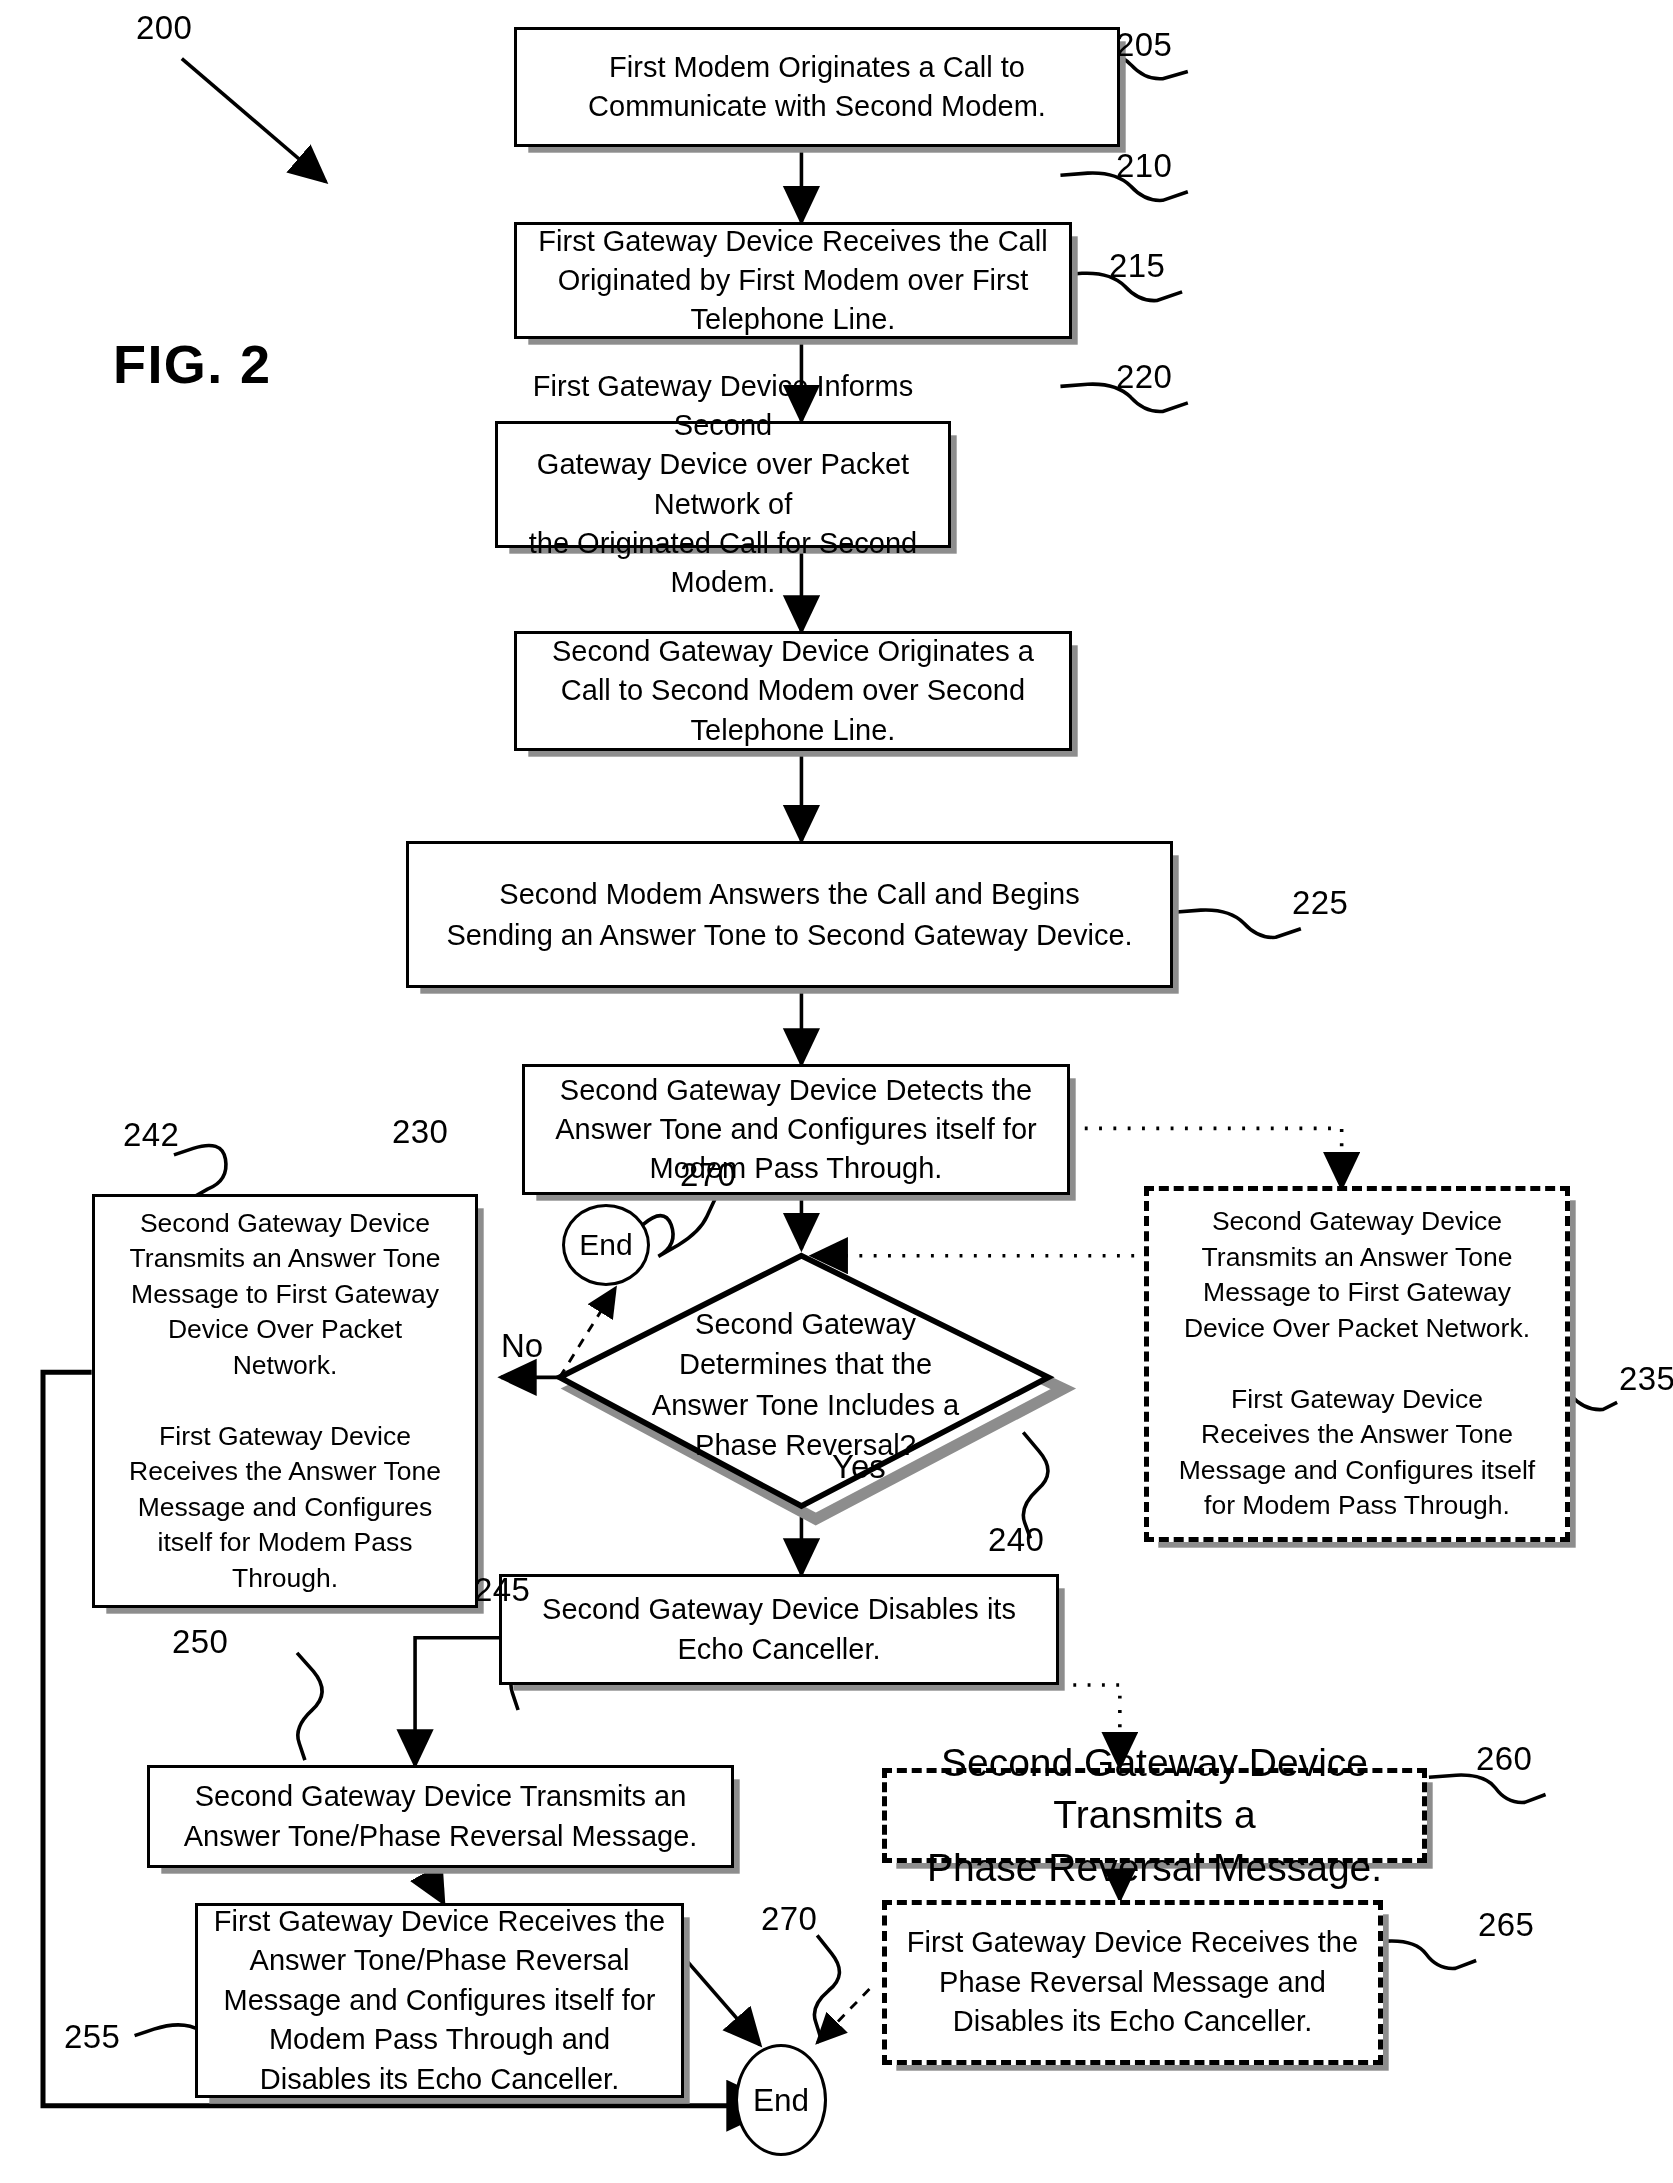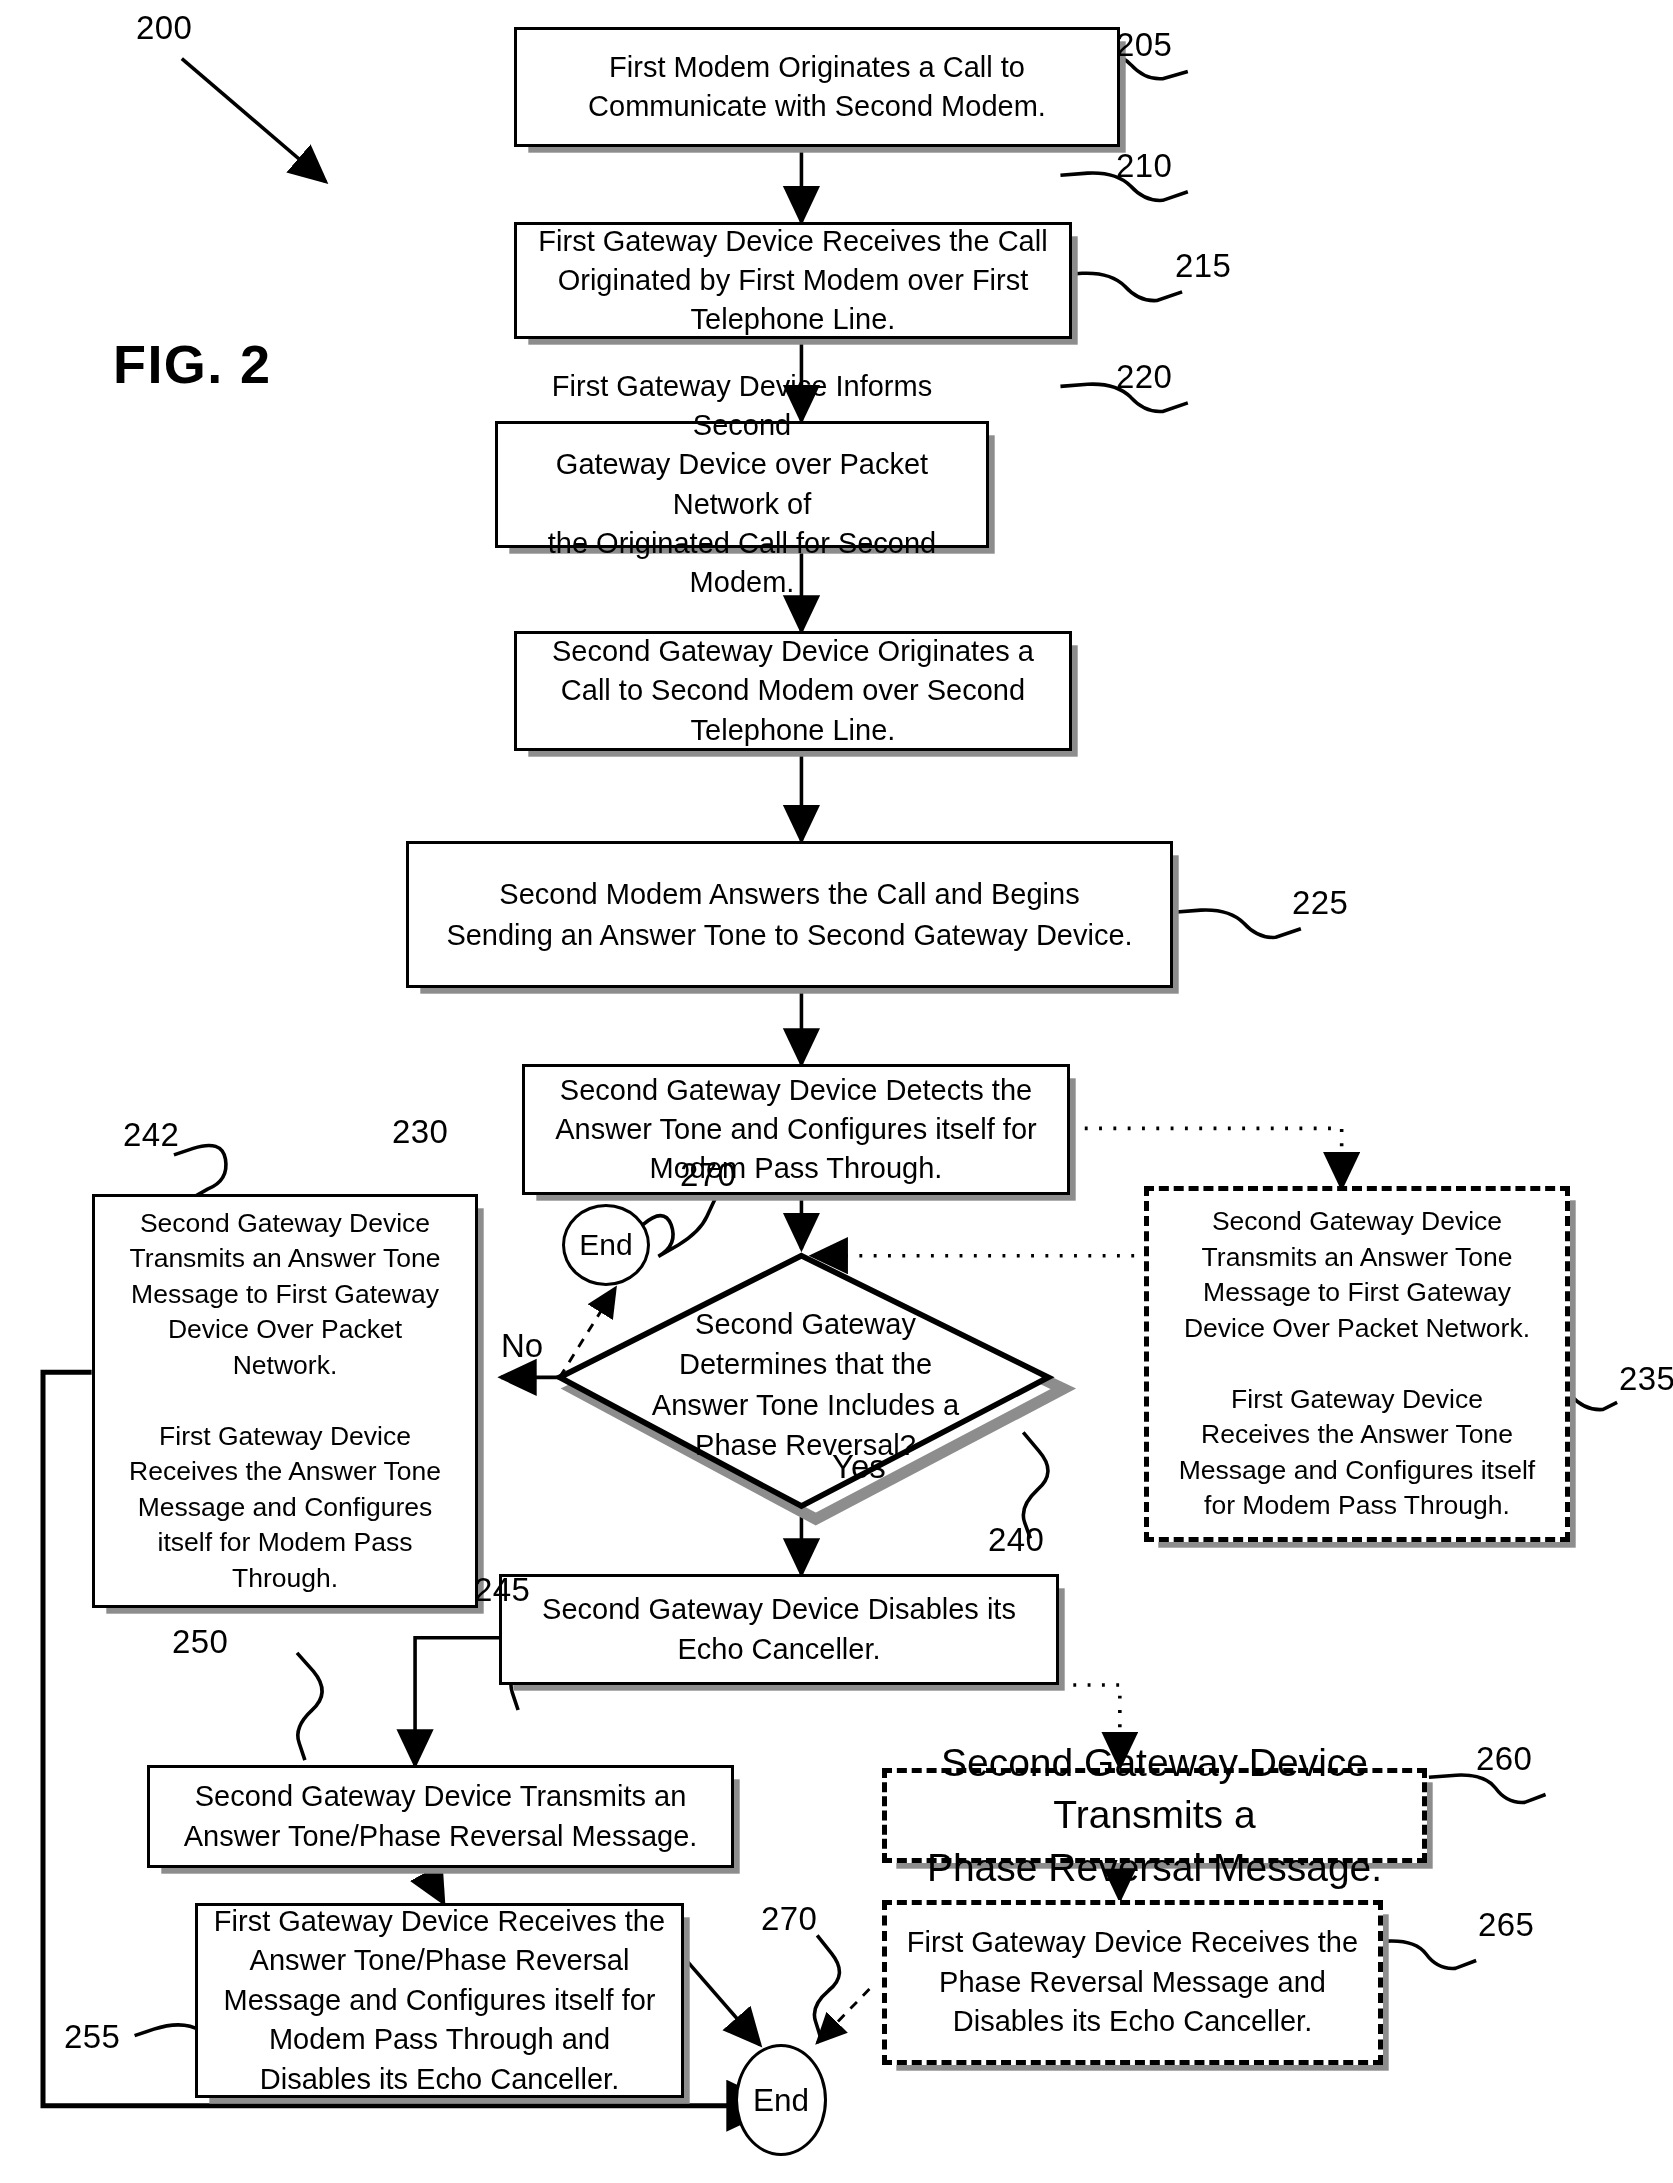--- a/index.html
+++ b/index.html
@@ -172,26 +172,26 @@
   </div>
   <div class="lbl ref" style="left:1116px; top:26px;">205</div>
 
   <div class="node solid" style="left:514px; top:222px; width:558px; height:117px; font-size:29px; line-height:1.35;">
     <div class="txt">First Gateway Device Receives the Call
 Originated by First Modem over First
 Telephone Line.</div>
   </div>
   <div class="lbl ref" style="left:1116px; top:147px;">210</div>
 
-  <div class="node solid" style="left:495px; top:421px; width:494px; height:127px; font-size:29px; line-height:1.35;">
+  <div class="node solid" style="left:495px; top:421px; width:456px; height:127px; font-size:29px; line-height:1.35;">
     <div class="txt">First Gateway Device Informs Second
 Gateway Device over Packet Network of
 the Originated Call for Second Modem.</div>
   </div>
-  <div class="lbl ref" style="left:1175px; top:247px;">215</div>
+  <div class="lbl ref" style="left:1109px; top:247px;">215</div>
 
   <div class="node solid" style="left:514px; top:631px; width:558px; height:120px; font-size:29px; line-height:1.35;">
     <div class="txt">Second Gateway Device Originates a
 Call to Second Modem over Second
 Telephone Line.</div>
   </div>
   <div class="lbl ref" style="left:1116px; top:358px;">220</div>
 
   <div class="node solid" style="left:406px; top:841px; width:767px; height:147px; font-size:29px; line-height:1.40;">
     <div class="txt">Second Modem Answers the Call and Begins

